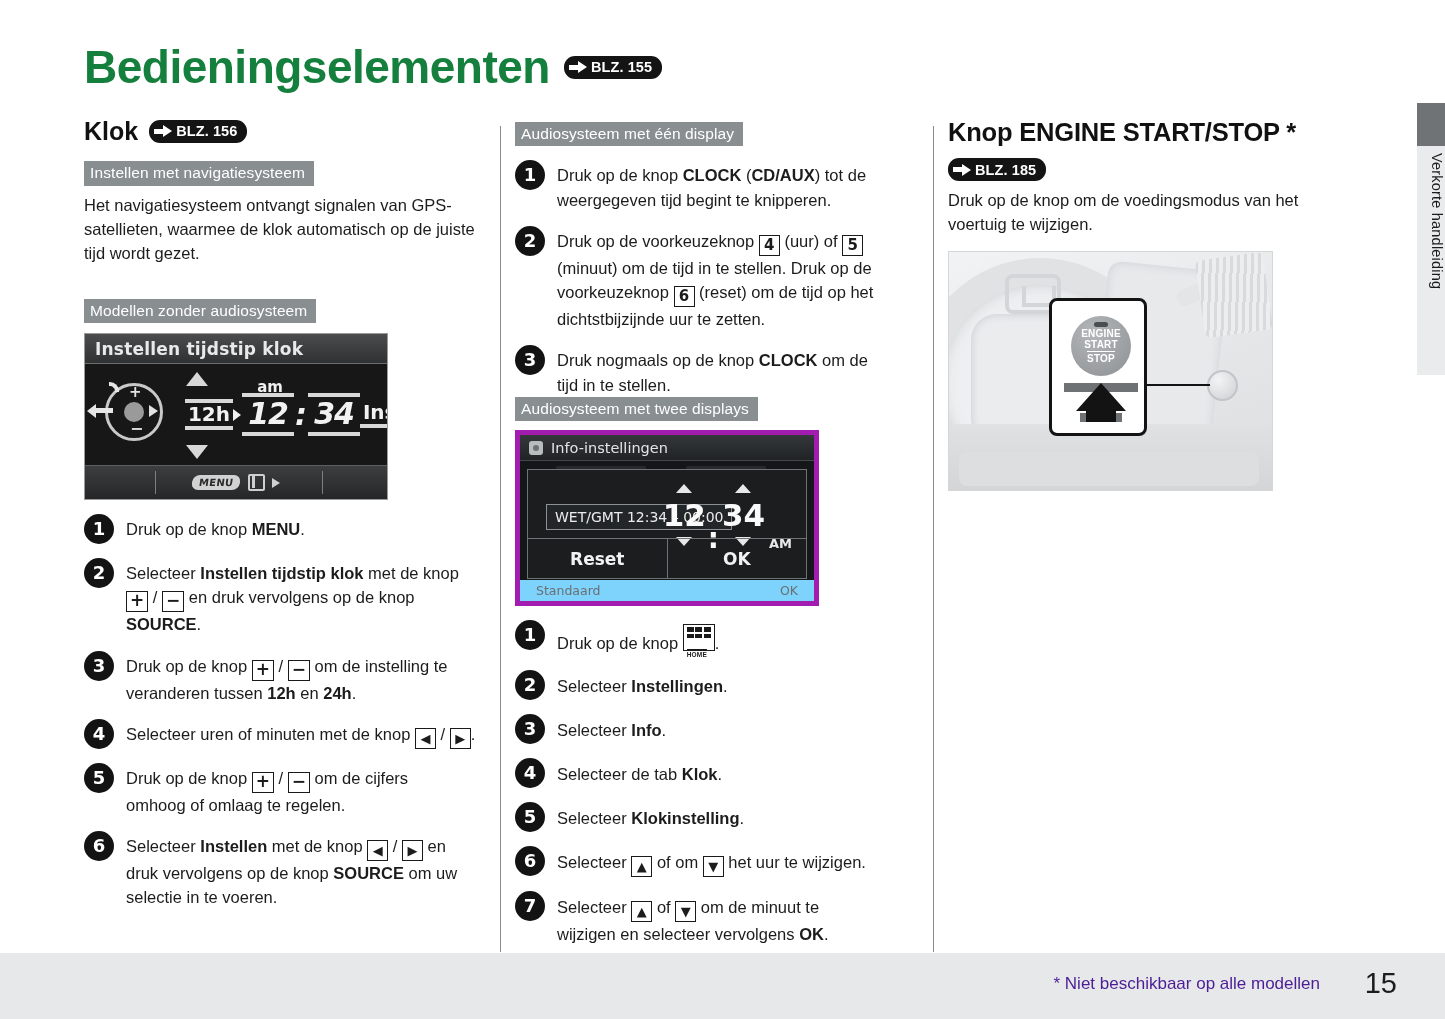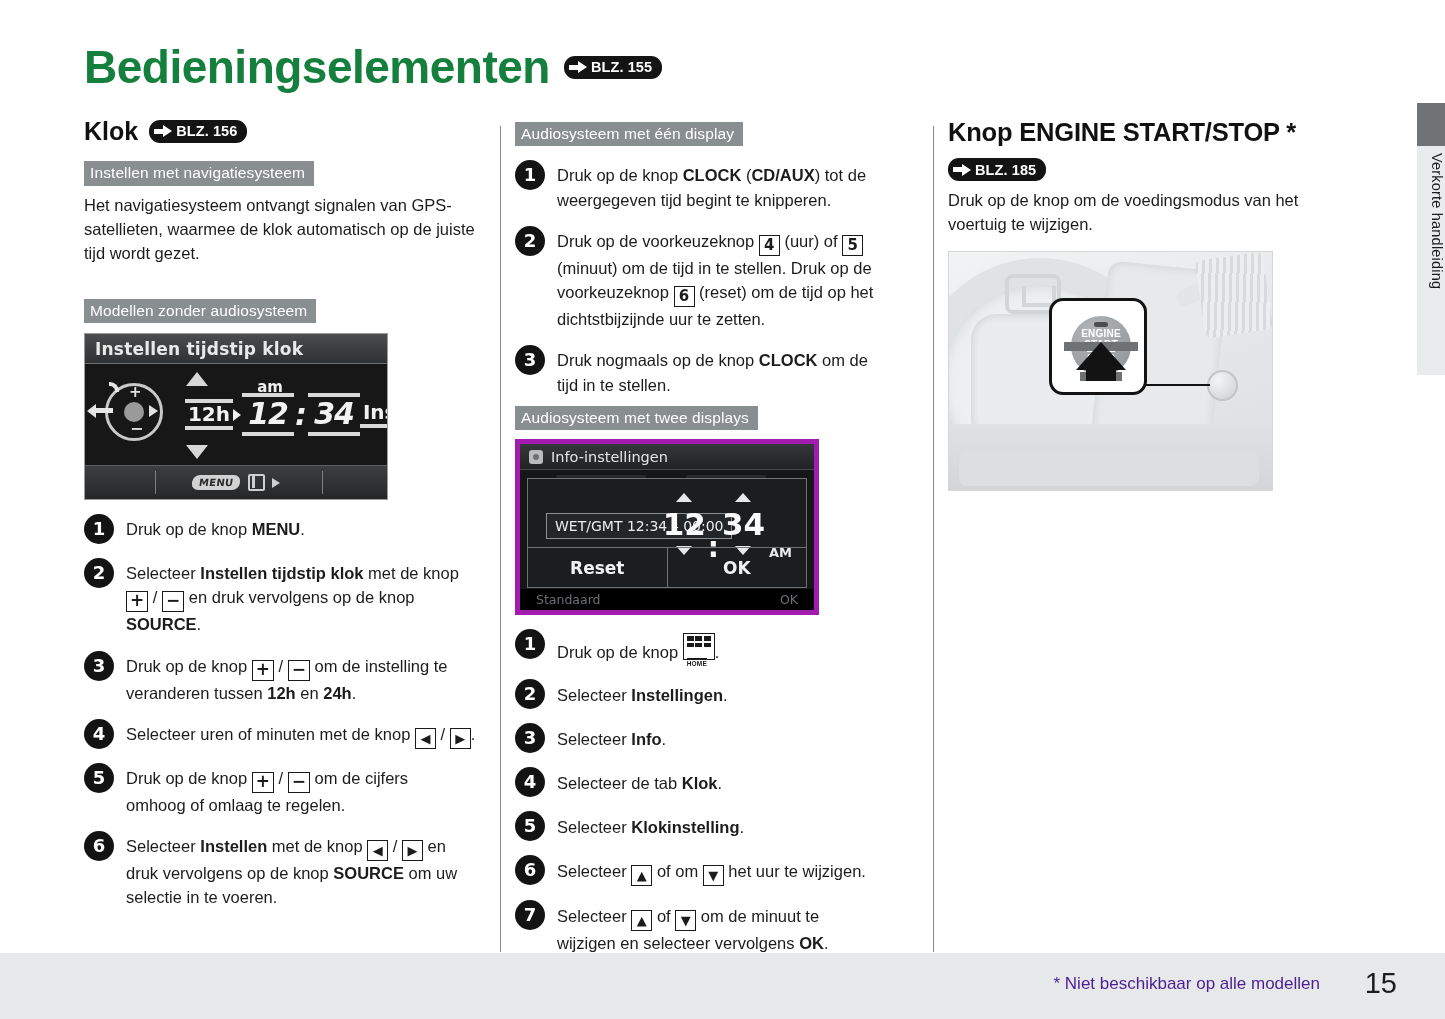--- a/index.html
+++ b/index.html
@@ -347,21 +347,21 @@
   .ns-btns div{
     flex:1; display:flex; align-items:center; justify-content:center;
     color:#f2f2f2; font-size:17px; font-weight:bold;
   }
   .ns-btns .vl{ flex:0 0 1px; background:#6f7376; }
   .ns-foot{
     position:absolute; left:0; right:0; bottom:0; height:21px;
     display:flex; align-items:center; justify-content:space-between;
     padding:0 16px;
     color:#6b6f72; font-size:12.5px;
-    background:#000000;
+    background:#7dd3fc;
   }
 
   
   .dash{
     width:325px; height:240px;
     margin-top:14px;
     position:relative; overflow:hidden;
     background:linear-gradient(160deg,#f2f3f4 0%,#e4e6e8 55%,#dcdee0 100%);
     border:1px solid #d4d6d8;
   }
@@ -416,22 +416,22 @@
     width:31px; height:31px; border-radius:50%;
     background:radial-gradient(circle at 35% 30%,#f2f4f5,#cdd0d2);
     border:2px solid #c2c5c7;
   }
   .dash .leader{
     position:absolute; left:193px; top:132px; width:68px; height:2px;
     background:#131313;
   }
   .dash .callout{
     position:absolute; left:100px; top:46px;
-    width:98px; height:97px;
-    background:#fff; border:3px solid #131313; border-radius:14px;
+    width:98px; height:138px;
+    background:#fff; border:3px solid #131313; border-radius:8px;
   }
   .dash .co-btn{
     position:absolute; left:19px; top:15px;
     width:60px; height:60px; border-radius:50%;
     background:radial-gradient(circle at 38% 28%,#b4b7b9,#8d9194);
     display:flex; flex-direction:column; align-items:center;
     justify-content:center;
   }
   .dash .co-btn .ind{
     position:absolute; left:23px; top:6px;
@@ -625,21 +625,21 @@
         (minuut) om de tijd in te stellen. Druk op de<br>
         voorkeuzeknop <span class="key">6</span> (reset) om de tijd op het<br>
         dichtstbijzijnde uur te zetten.</div>
     </div>
     <div class="step">
       <div class="num">3</div>
       <div class="txt">Druk nogmaals op de knop <b>CLOCK</b> om de<br>tijd in te stellen.</div>
     </div>
   </div>
 
-  <div style="margin-top:9px">
+  <div style="margin-top:0">
     <span class="greybar">Audiosysteem met twee displays</span>
   </div>
 
   <div class="navshot">
     <div class="ns-title">
       <span class="dot"></span>
       <span>Info-instellingen</span>
     </div>
     <div class="ns-ghosttabs">
       <span style="left:0;width:90px"></span>

